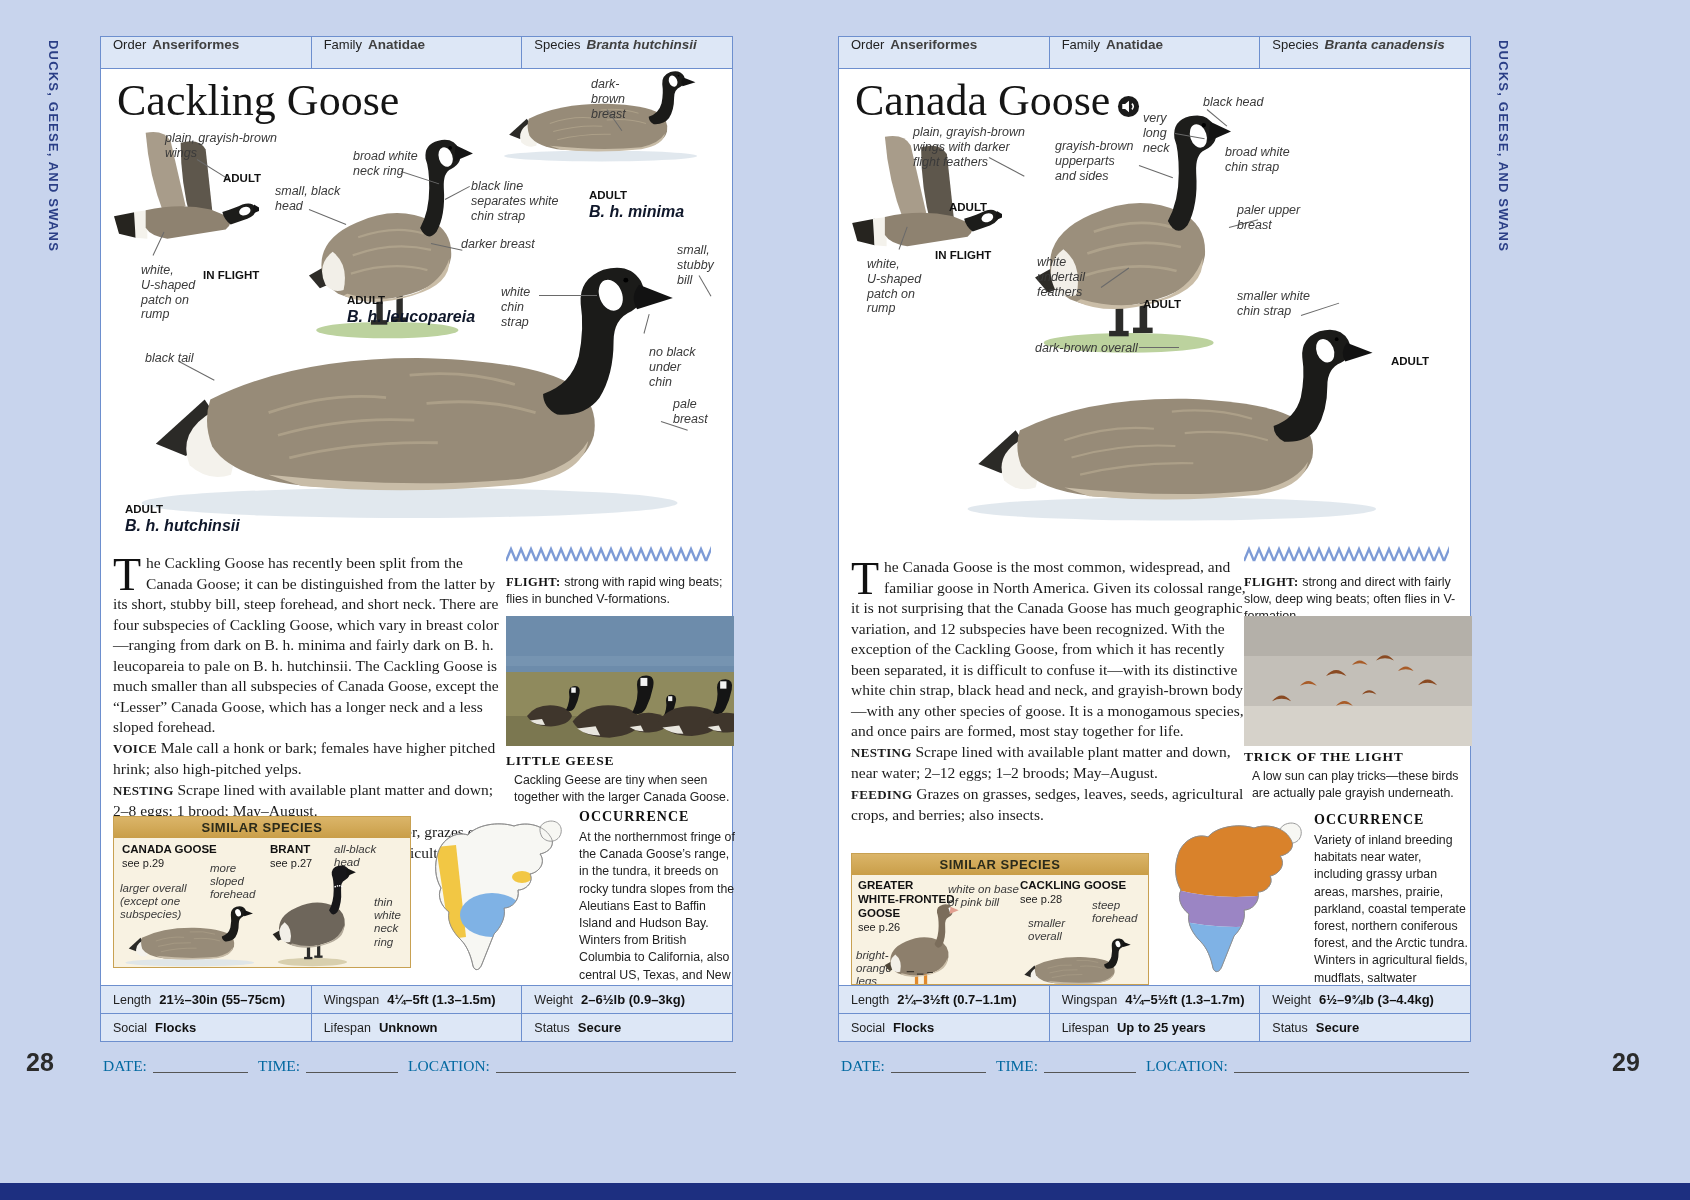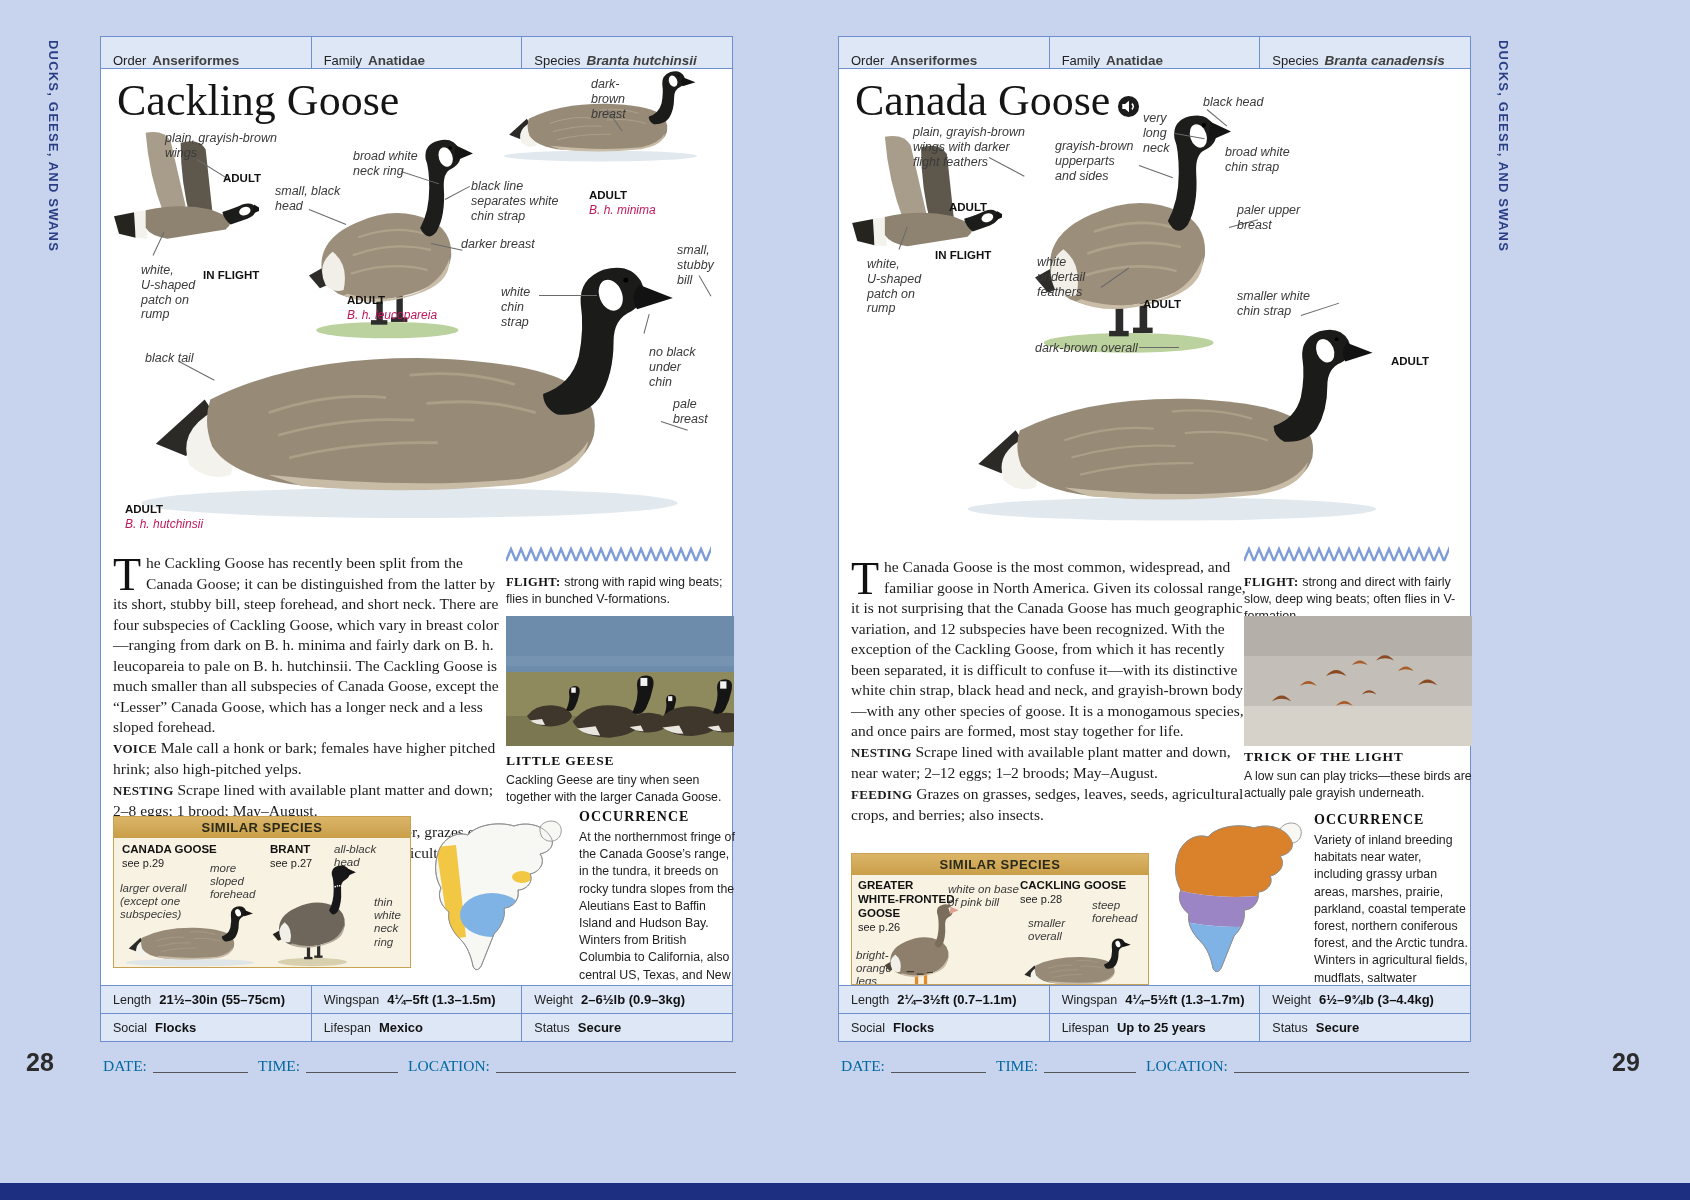--- a/index.html
+++ b/index.html
@@ -4,42 +4,42 @@
 <style>
   html,body{margin:0;padding:0;}
   .canvas{position:relative;width:1690px;height:1200px;background:#c8d4ed;overflow:hidden;
           font-family:"Liberation Sans",sans-serif;color:#1a1a1a;}
   .bottombar{position:absolute;left:0;top:1183px;width:1690px;height:17px;background:#1d2f80;}
   .vtab{position:absolute;top:40px;writing-mode:vertical-rl;font:bold 13px "Liberation Sans",sans-serif;
         letter-spacing:1.2px;color:#2a3e86;}
   .pnum{position:absolute;font:bold 25px "Liberation Sans",sans-serif;color:#2b2b2b;}
   .pg{position:absolute;top:36px;width:633px;height:1006px;background:#fff;border:1.5px solid #6d8fce;box-sizing:border-box;}
   .hdr{position:absolute;left:0;top:0;right:0;height:31px;display:flex;background:#dde7f6;border-bottom:1.5px solid #6d8fce;}
-  .hcell{flex:1;display:flex;align-items:flex-end;padding-left:12px;gap:6px;border-right:1.5px solid #6d8fce;font-size:13px;color:#222;}
+  .hcell{flex:1;display:flex;align-items:flex-start;padding-left:12px;gap:6px;border-right:1.5px solid #6d8fce;font-size:13px;color:#222;}
   .hcell:last-child{border-right:none;}
   .hcell b{font-size:13.5px;color:#404040;}
   .hcell .sp{font-style:italic;font-weight:bold;}
   .ttl{position:absolute;left:16px;top:38px;font:44px "Liberation Serif",serif;color:#151515;}
   .spkbtn{position:absolute;width:23px;height:23px;cursor:pointer;}
   .art{position:absolute;}
   .ann{position:absolute;font:italic 12.5px "Liberation Sans",sans-serif;color:#3a3a3a;line-height:1.18;white-space:pre-line;}
   .ann.b{font-style:normal;font-weight:bold;font-size:11.5px;color:#111;}
-  .ann.bi{font-style:italic;font-weight:normal;font-size:12px;color:#be185d;}
+  .ann.bi{font-style:italic;font-weight:bold;font-size:16px;color:#0f172a;}
   .lead{position:absolute;height:1px;background:#6a6a6a;transform-origin:left center;}
   .textcol{position:absolute;font:15.5px/20.5px "Liberation Serif",serif;color:#1c1c1c;}
   .textcol p{margin:0;}
   .drop{float:left;font:46px/38px "Liberation Serif",serif;padding:3px 5px 0 0;color:#111;}
   .elabel{font-weight:bold;font-size:13px;letter-spacing:0.3px;}
   .zig{position:absolute;width:205px;height:18px;}
   .flight{position:absolute;width:228px;font:12.5px/1.35 "Liberation Sans",sans-serif;color:#222;}
   .flabel{font:bold 12.5px "Liberation Serif",serif;letter-spacing:0.4px;color:#111;}
   .photo{position:absolute;width:228px;height:130px;overflow:hidden;}
   .capblock{position:absolute;width:228px;}
   .capttl{font:bold 13.5px "Liberation Serif",serif;letter-spacing:0.8px;color:#111;margin-bottom:3px;}
-  .captxt{font:12.3px/1.35 "Liberation Sans",sans-serif;color:#222;}
+  .captxt{font:12.3px/1.35 "Liberation Sans",sans-serif;color:#222;margin-left:8px;}
   .simbox{position:absolute;width:298px;background:#f8f2e2;border:1.5px solid #c8a152;box-sizing:border-box;overflow:hidden;}
   .simhdr{height:21px;background:linear-gradient(#dbb569,#c99e48);text-align:center;font:bold 13px/21px "Liberation Sans",sans-serif;color:#2a2a1a;letter-spacing:0.5px;}
   .simbody{position:relative;width:100%;height:calc(100% - 21px);}
   .simname{position:absolute;font:bold 11.5px "Liberation Sans",sans-serif;color:#111;white-space:pre-line;line-height:1.2;}
   .simref{position:absolute;font:11px "Liberation Sans",sans-serif;color:#222;}
   .simnote{position:absolute;font:italic 11.5px "Liberation Sans",sans-serif;color:#3a3a3a;line-height:1.15;white-space:pre-line;}
   .map{position:absolute;}
   .occ{position:absolute;width:156px;}
   .occttl{font:bold 14px "Liberation Serif",serif;letter-spacing:1px;color:#111;margin-bottom:4px;}
   .occtxt{font:12.3px/1.4 "Liberation Sans",sans-serif;color:#222;}
@@ -324,21 +324,21 @@
             <b>2–6½lb (0.9–3kg)</b>
           </div>
     </div>
     <div class="srow">
       <div class="scell">
             <span>Social</span>
             <b>Flocks</b>
           </div>
       <div class="scell">
             <span>Lifespan</span>
-            <b>Mexico</b>
+            <b>Unknown</b>
           </div>
       <div class="scell">
             <span>Status</span>
             <b>Secure</b>
           </div>
     </div>
   </div>
 </div>
 
 <div class="pg" style="left:838px;">

